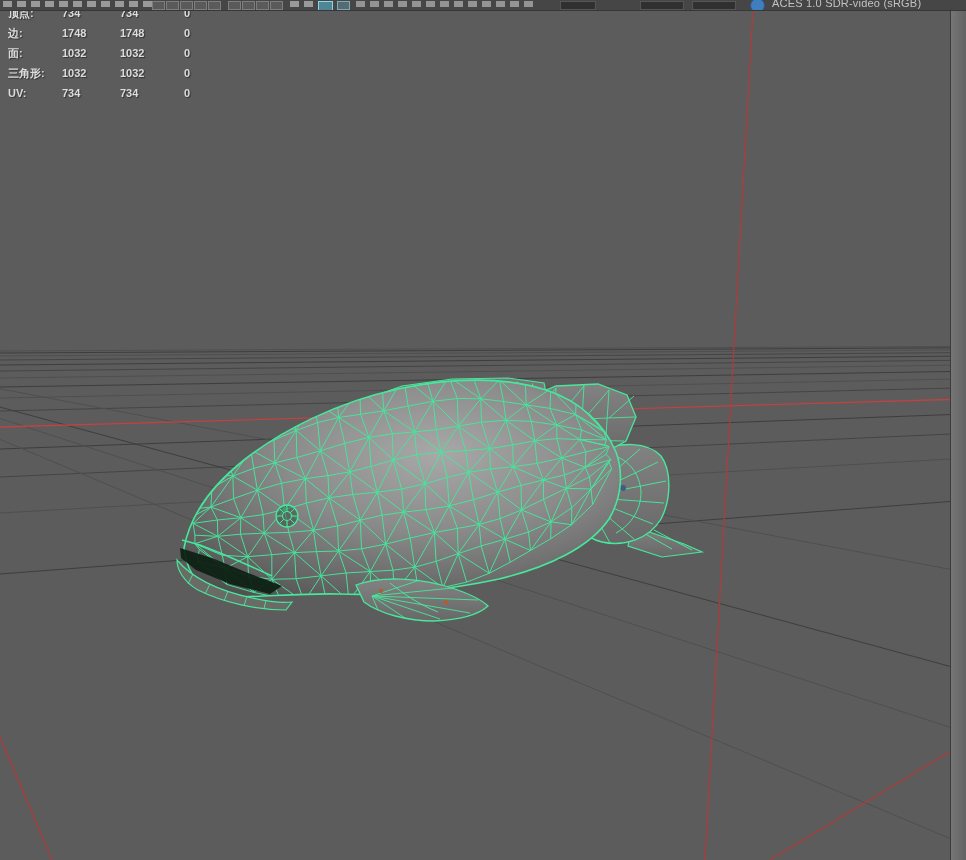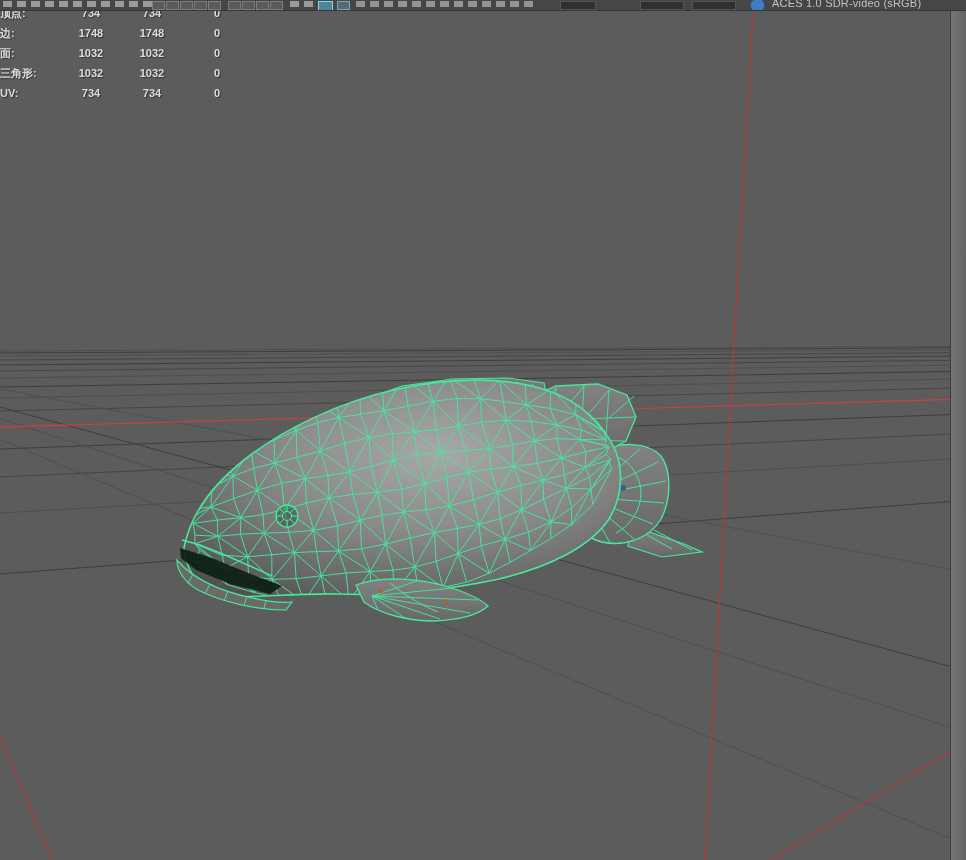--- a/index.html
+++ b/index.html
@@ -22,22 +22,22 @@
     position:absolute; top:10px; right:0; width:15px; height:850px;
     background:linear-gradient(90deg,#767676,#6a6a6a 60%,#636363);
     border-left:1px solid #3b3b3b; z-index:20;
   }
   .hud {
     position:absolute; top:3px; left:0; z-index:10;
     color:#dcdcdc; font-size:11px; font-weight:bold;
     text-shadow:1px 1px 1px rgba(0,0,0,.45);
   }
   .hud-row { display:grid; grid-template-columns:62px 58px 64px 66px; height:20px; line-height:20px; }
-  .hud-row .lbl { padding-left:0; text-align:left; }
-  .hud-row .num { text-align:center; }
+  .hud-row .lbl { padding-left:8px; text-align:left; }
+  .hud-row .num { text-align:left; }
   #scene { position:absolute; top:0; left:0; z-index:1; }
 </style>
 </head>
 <body style="background: rgb(92, 92, 92);">
 
 <svg id="scene" width="966" height="860">
     <defs>
       <radialGradient id="bodyGrad" cx="0.58" cy="0.34" r="0.85">
         <stop offset="0%" stop-color="#a8a8a8"></stop>
         <stop offset="42%" stop-color="#8a8a8a"></stop>

